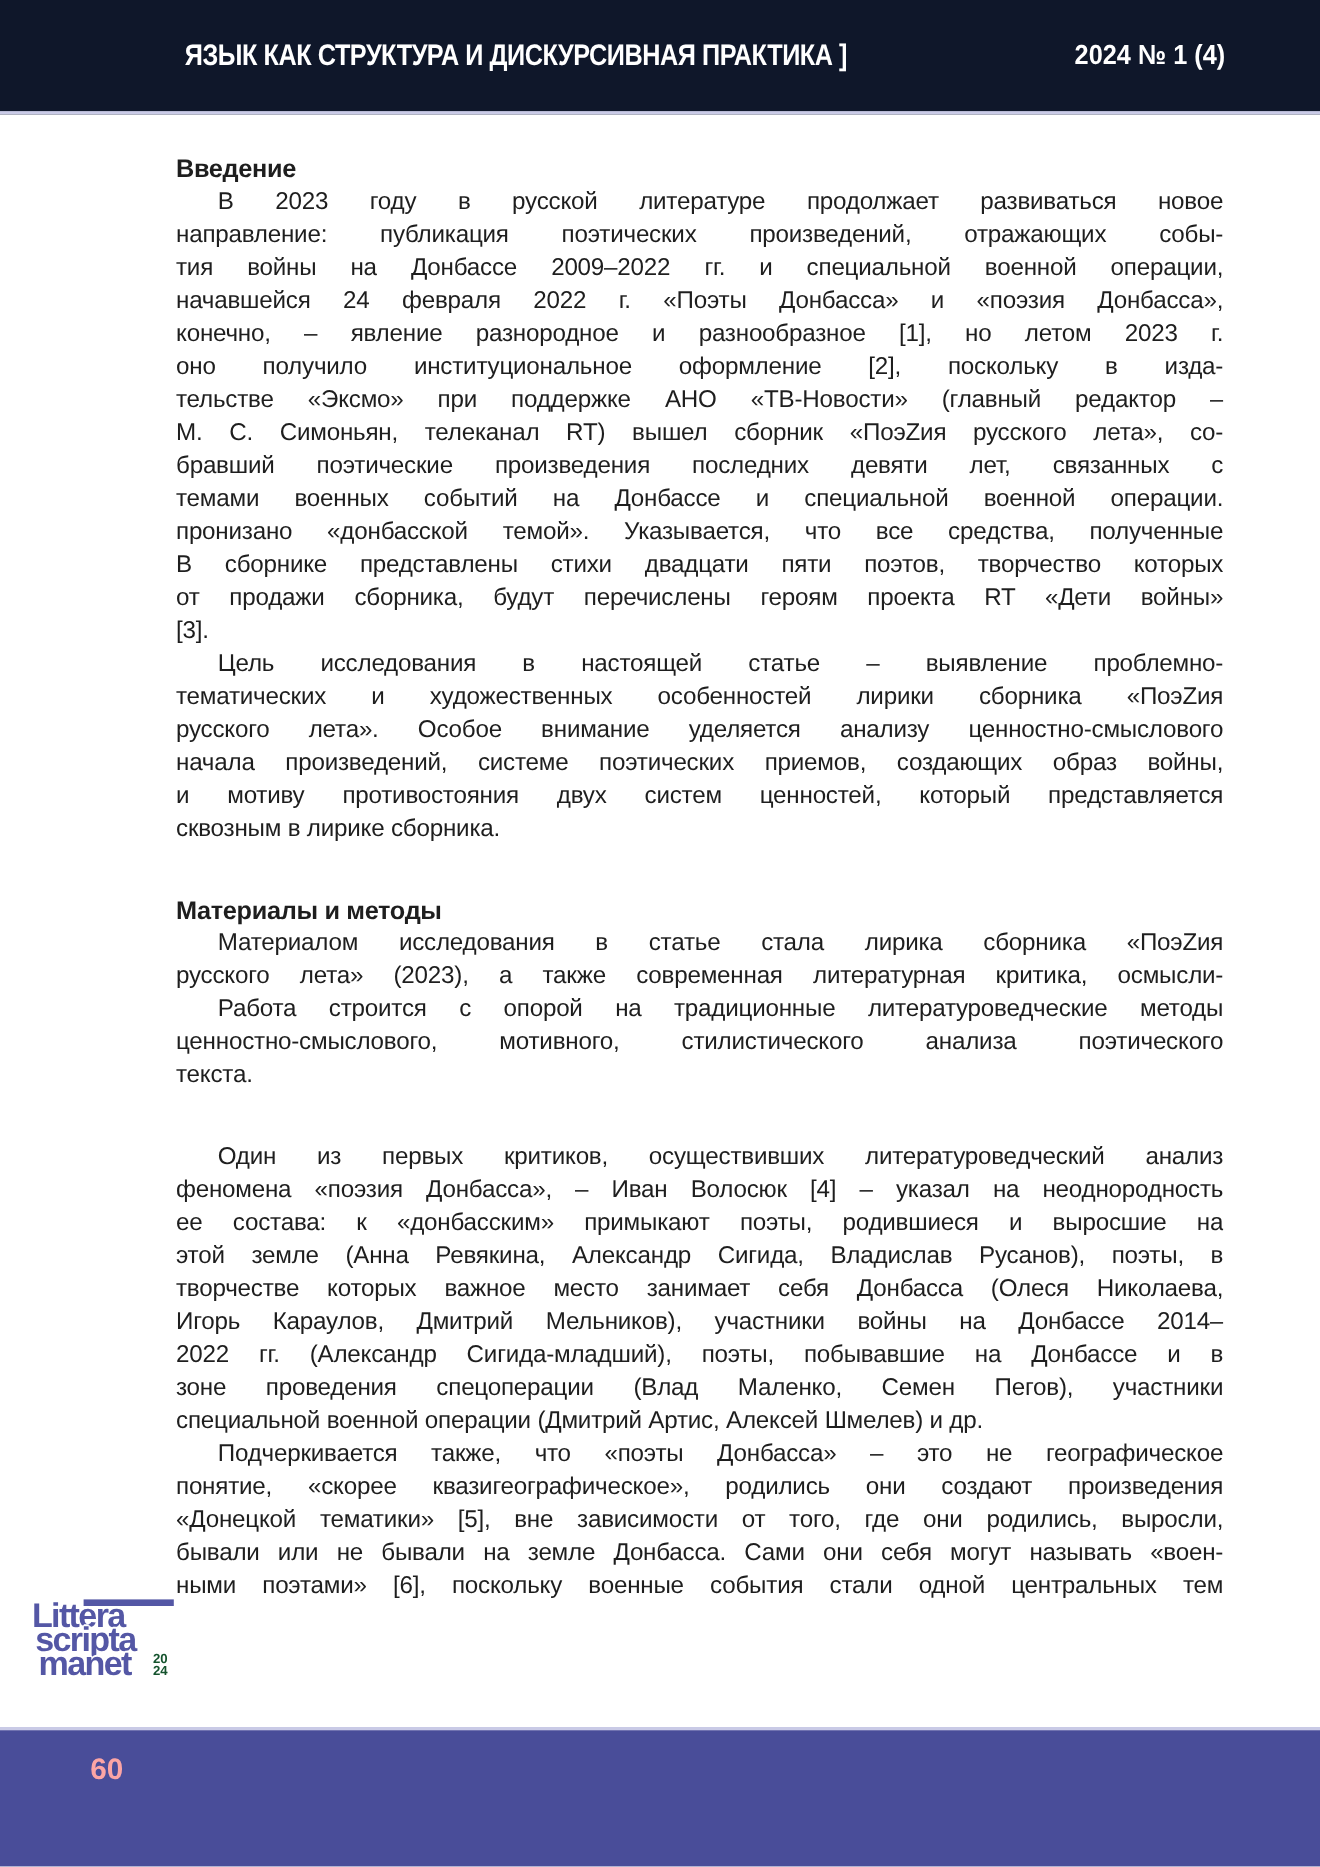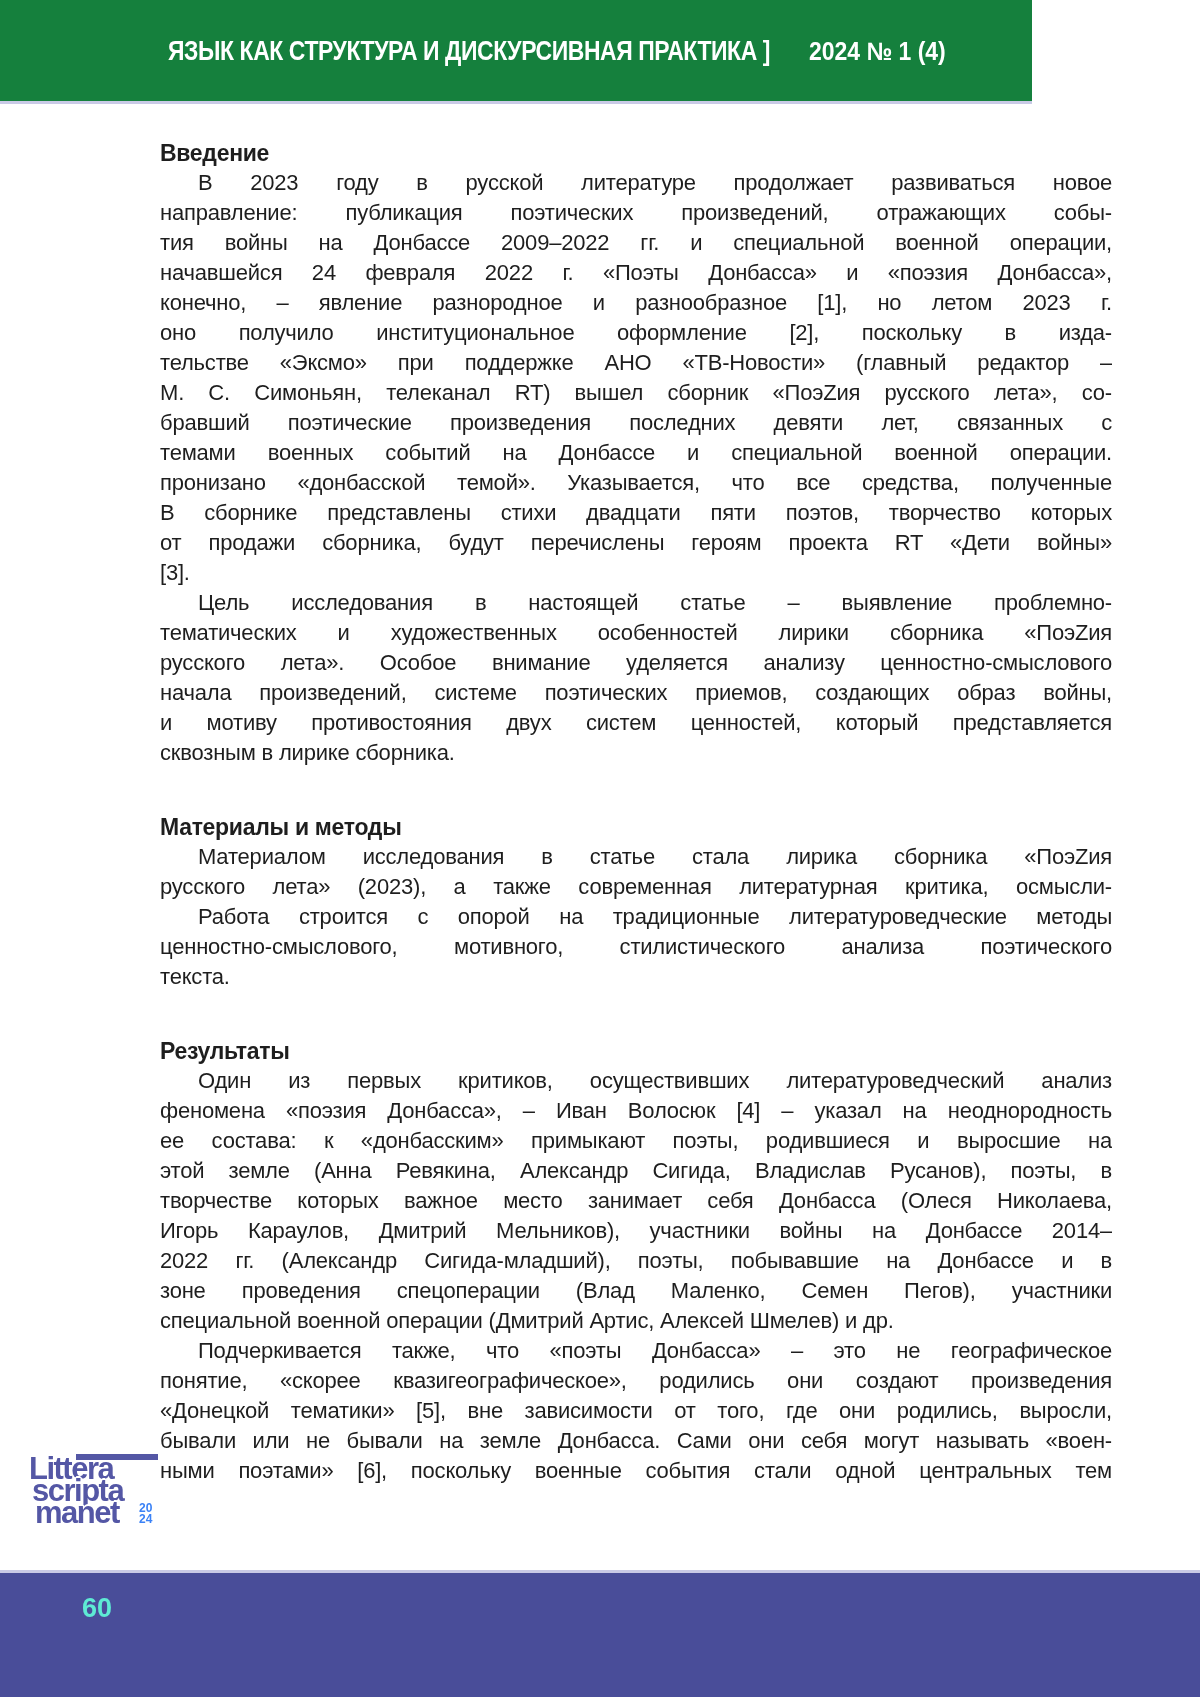--- a/index.html
+++ b/index.html
@@ -4,22 +4,22 @@
 <style>
   * { margin:0; padding:0; box-sizing:border-box; }
   html,body { background:#e8e8e8; }
   .page {
     position:relative; width:1200px; height:1697px; margin:0 auto;
     background:#ffffff; overflow:hidden;
     font-family:"Liberation Sans", sans-serif; color:#1e1e1e;
   }
   
   .header {
-    position:absolute; top:0; left:0; width:1032px; height:104px;
-    background:#15803d; border-bottom:3px solid #c9cae6;
+    position:absolute; top:0; left:0; width:1200px; height:104px;
+    background:#0f172a; border-bottom:3px solid #c9cae6;
   }
   .header-title {
     position:absolute; left:168px; top:50%; transform:translateY(-50%) scaleX(0.85);
     transform-origin:left center;
     color:#ffffff; font-weight:bold; font-size:27px; letter-spacing:-0.5px;
     white-space:nowrap;
   }
   .header-issue {
     position:absolute; right:86px; top:50%; transform:translateY(-50%) scaleX(0.92);
     transform-origin:right center;
@@ -55,31 +55,31 @@
     text-shadow:-2px 0 #fff, 2px 0 #fff, 0 -2px #fff, 0 2px #fff,
                 -1px -1px #fff, 1px 1px #fff, -1px 1px #fff, 1px -1px #fff;
     white-space:nowrap;
   }
   .logo-w1 { left:0px;  top:6px;  z-index:1; }
   .logo-w2 { left:3px;  top:28px; z-index:2; }
   .logo-w3 { left:6px;  top:50px; z-index:3; }
   .logo-year {
     position:absolute; left:110px; top:53px; z-index:4;
     font-size:12px; line-height:11px; letter-spacing:0; text-align:left;
-    color:#3b82f6;
+    color:#14532d;
   }
   .logo-year div { text-shadow:1px 0 #fff, -1px 0 #fff; }
   
   .footer {
     position:absolute; left:0; bottom:0; width:1200px; height:127px;
     background:#494d99; border-top:3px solid #c9cae6;
   }
   .page-number {
     position:absolute; left:82px; top:20px;
-    color:#5eead4; font-weight:bold; font-size:27px;
+    color:#fca5a5; font-weight:bold; font-size:27px;
   }
 </style>
 </head>
 <body>
 
 <div class="page">
 
   <div class="header">
     <div class="header-title">ЯЗЫК КАК СТРУКТУРА И ДИСКУРСИВНАЯ ПРАКТИКА ]</div>
     <div class="header-issue">2024 № 1 (4)</div>
@@ -125,21 +125,20 @@
           </div>
           <div class="para">
             <div class="line first">Работа строится с опорой на традиционные литературоведческие методы</div>
             <div class="line">ценностно-смыслового, мотивного, стилистического анализа поэтического</div>
             <div class="line last">текста.</div>
           </div>
         </div>
     </div>
 
     <div class="section">
-      <div class="section-heading">Результаты</div>
       <div>
           <div class="para">
             <div class="line first">Один из первых критиков, осуществивших литературоведческий анализ</div>
             <div class="line">феномена «поэзия Донбасса», – Иван Волосюк [4] – указал на неоднородность</div>
             <div class="line">ее состава: к «донбасским» примыкают поэты, родившиеся и выросшие на</div>
             <div class="line">этой земле (Анна Ревякина, Александр Сигида, Владислав Русанов), поэты, в</div>
             <div class="line">творчестве которых важное место занимает себя Донбасса (Олеся Николаева,</div>
             <div class="line">Игорь Караулов, Дмитрий Мельников), участники войны на Донбассе 2014–</div>
             <div class="line">2022 гг. (Александр Сигида-младший), поэты, побывавшие на Донбассе и в</div>
             <div class="line">зоне проведения спецоперации (Влад Маленко, Семен Пегов), участники</div>

